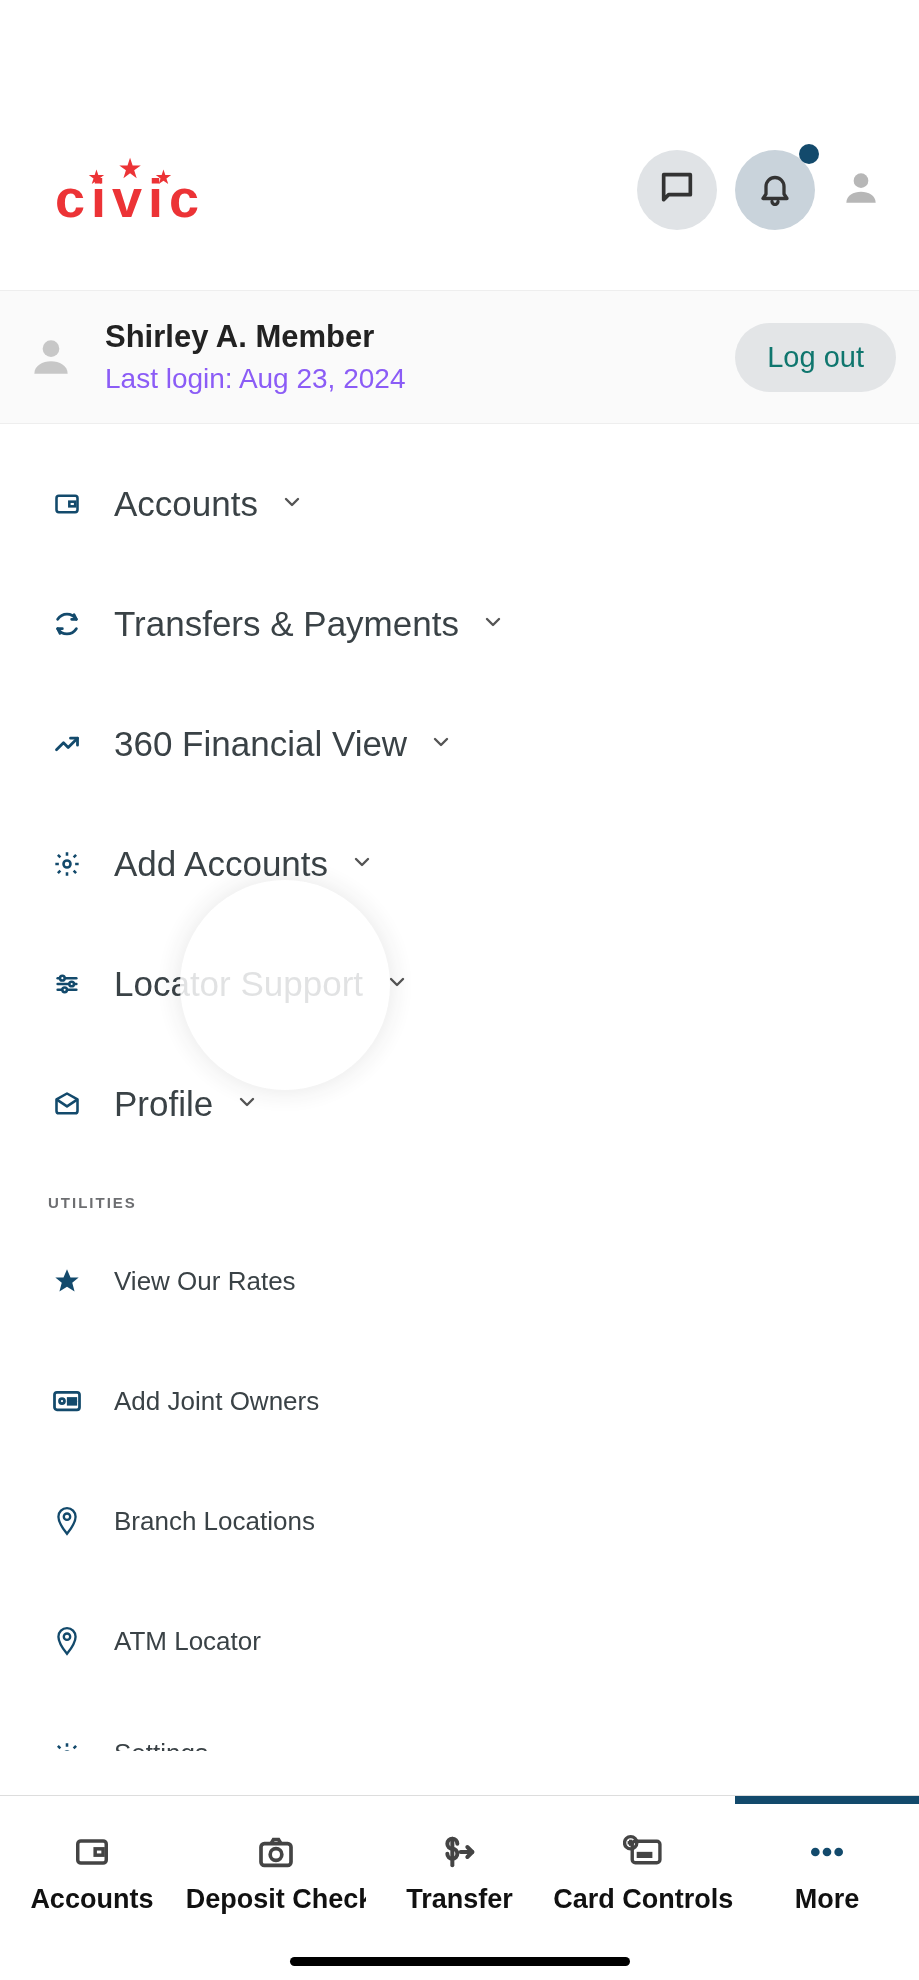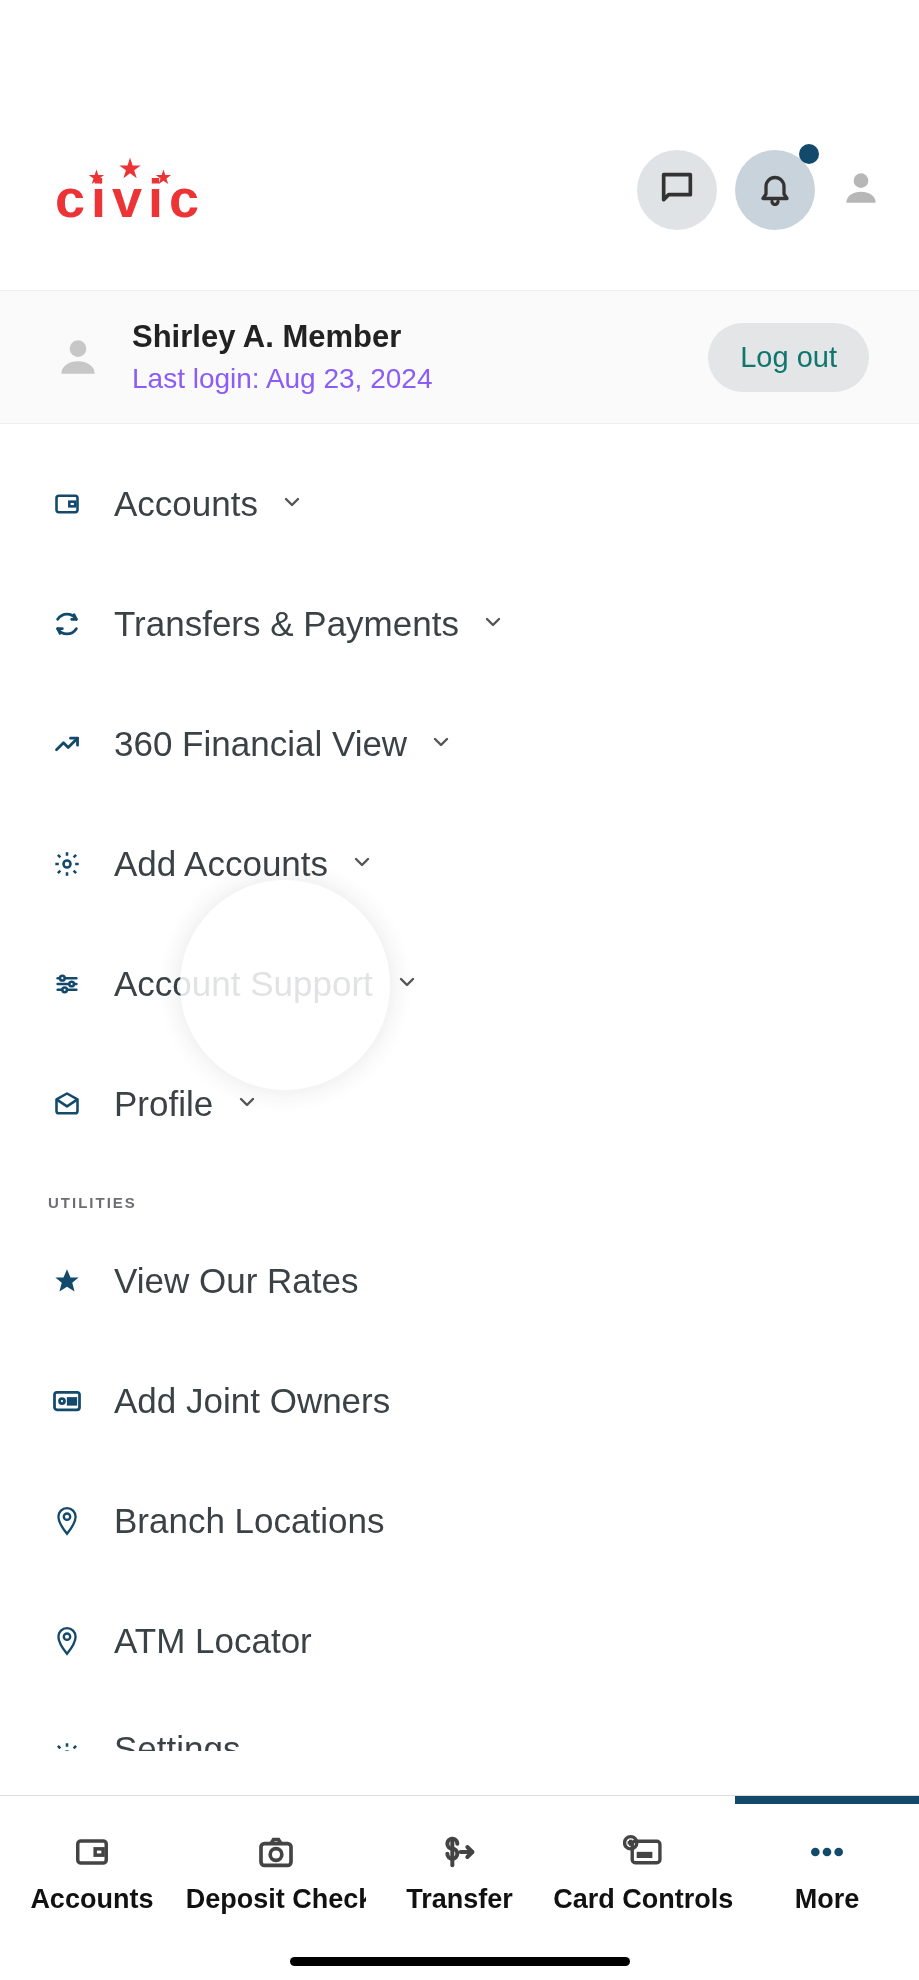--- a/index.html
+++ b/index.html
@@ -59,21 +59,21 @@
       height: 20px;
       border-radius: 50%;
       background: #134a6c;
     }
     .head-icon { width: 36px; height: 36px; display: flex; align-items: center; justify-content: center; margin-left: 28px; }
 
     
     .user-row {
       display: flex;
       align-items: center;
-      padding: 28px 50px;
+      padding: 28px 23px;
       background: #fafafa;
       border-top: 1px solid #eee;
       border-bottom: 1px solid #eee;
     }
     .avatar-blank {
       width: 56px; height: 56px; display: flex; align-items: center; justify-content: center;
     }
     .user-text { margin-left: 26px; }
     .user-name { font-size: 31px; color: #222; font-weight: 600; }
     .user-login { font-size: 28px; color: #8b5cf6; margin-top: 8px; }
@@ -127,21 +127,21 @@
     }
     .util-icon {
       width: 34px;
       display: flex;
       justify-content: center;
       align-items: center;
       color: #134a6c;
     }
     .util-label {
       margin-left: 30px;
-      font-size: 35px;
+      font-size: 26px;
       color: #3a4246;
       font-weight: 500;
     }
     .cut-item { height: 50px; overflow: hidden; align-items: flex-end; padding-bottom: -40px;}
     .cut-item .util-label { transform: translateY(18px); }
     .cut-item .util-icon { transform: translateY(18px); }
 
     
     .ghost-circle {
       position: absolute;
@@ -329,21 +329,21 @@
     <span class="menu-icon">
       <svg width="28" height="28" viewBox="0 0 24 24" fill="none" stroke="#134a6c" stroke-width="2.2" stroke-linecap="round">
           <line x1="4" y1="7" x2="20" y2="7"></line>
           <line x1="4" y1="12" x2="20" y2="12"></line>
           <line x1="4" y1="17" x2="20" y2="17"></line>
           <circle cx="8" cy="7" r="2" fill="#fff"></circle>
           <circle cx="16" cy="12" r="2" fill="#fff"></circle>
           <circle cx="10" cy="17" r="2" fill="#fff"></circle>
         </svg>
     </span>
-    <span class="menu-label">Account Support</span>
+    <span class="menu-label">Locator Support</span>
     <span class="chev">
       <svg width="24" height="24" viewBox="0 0 24 24" fill="none" stroke="#555" stroke-width="2.4" stroke-linecap="round" stroke-linejoin="round">
           <polyline points="6 9 12 15 18 9"></polyline>
         </svg>
     </span>
   </div>
 
   <div class="menu-item">
     <span class="menu-icon">
       <svg width="28" height="28" viewBox="0 0 24 24" fill="none" stroke="#134a6c" stroke-width="2.2" stroke-linejoin="round">

